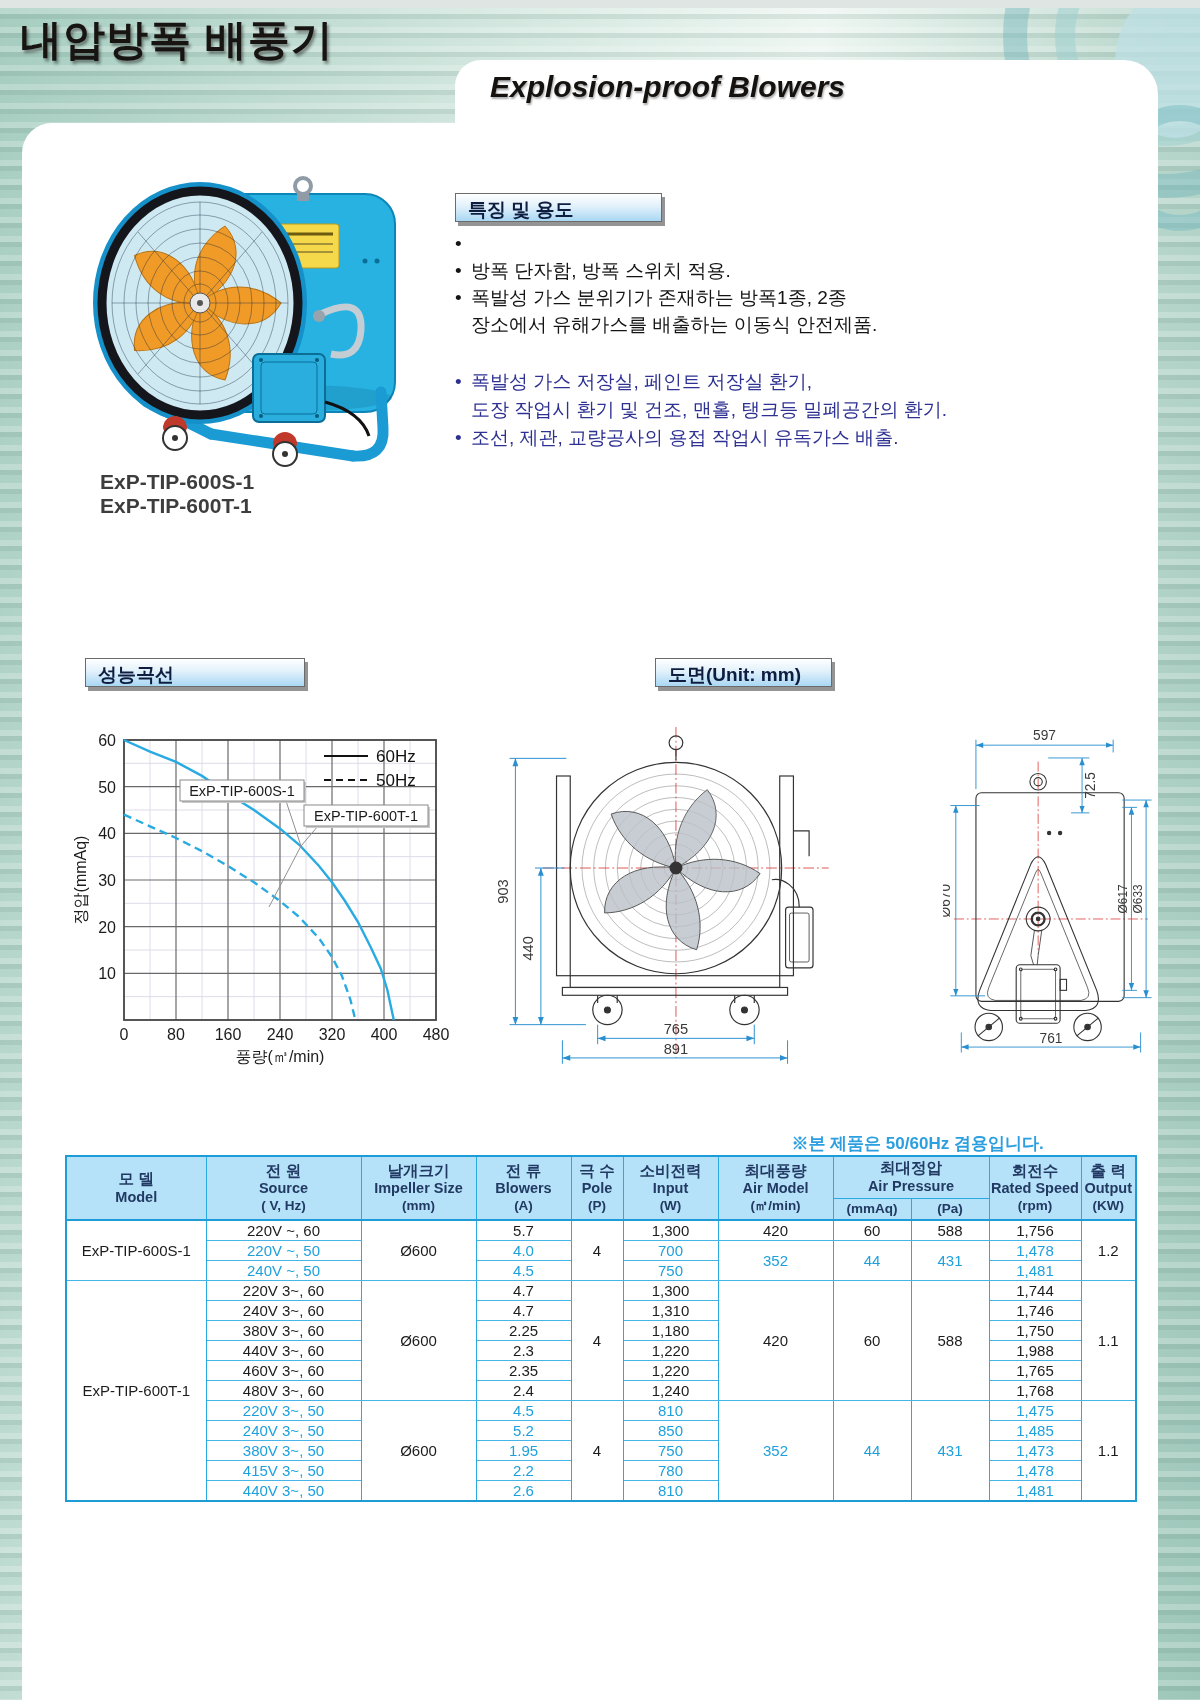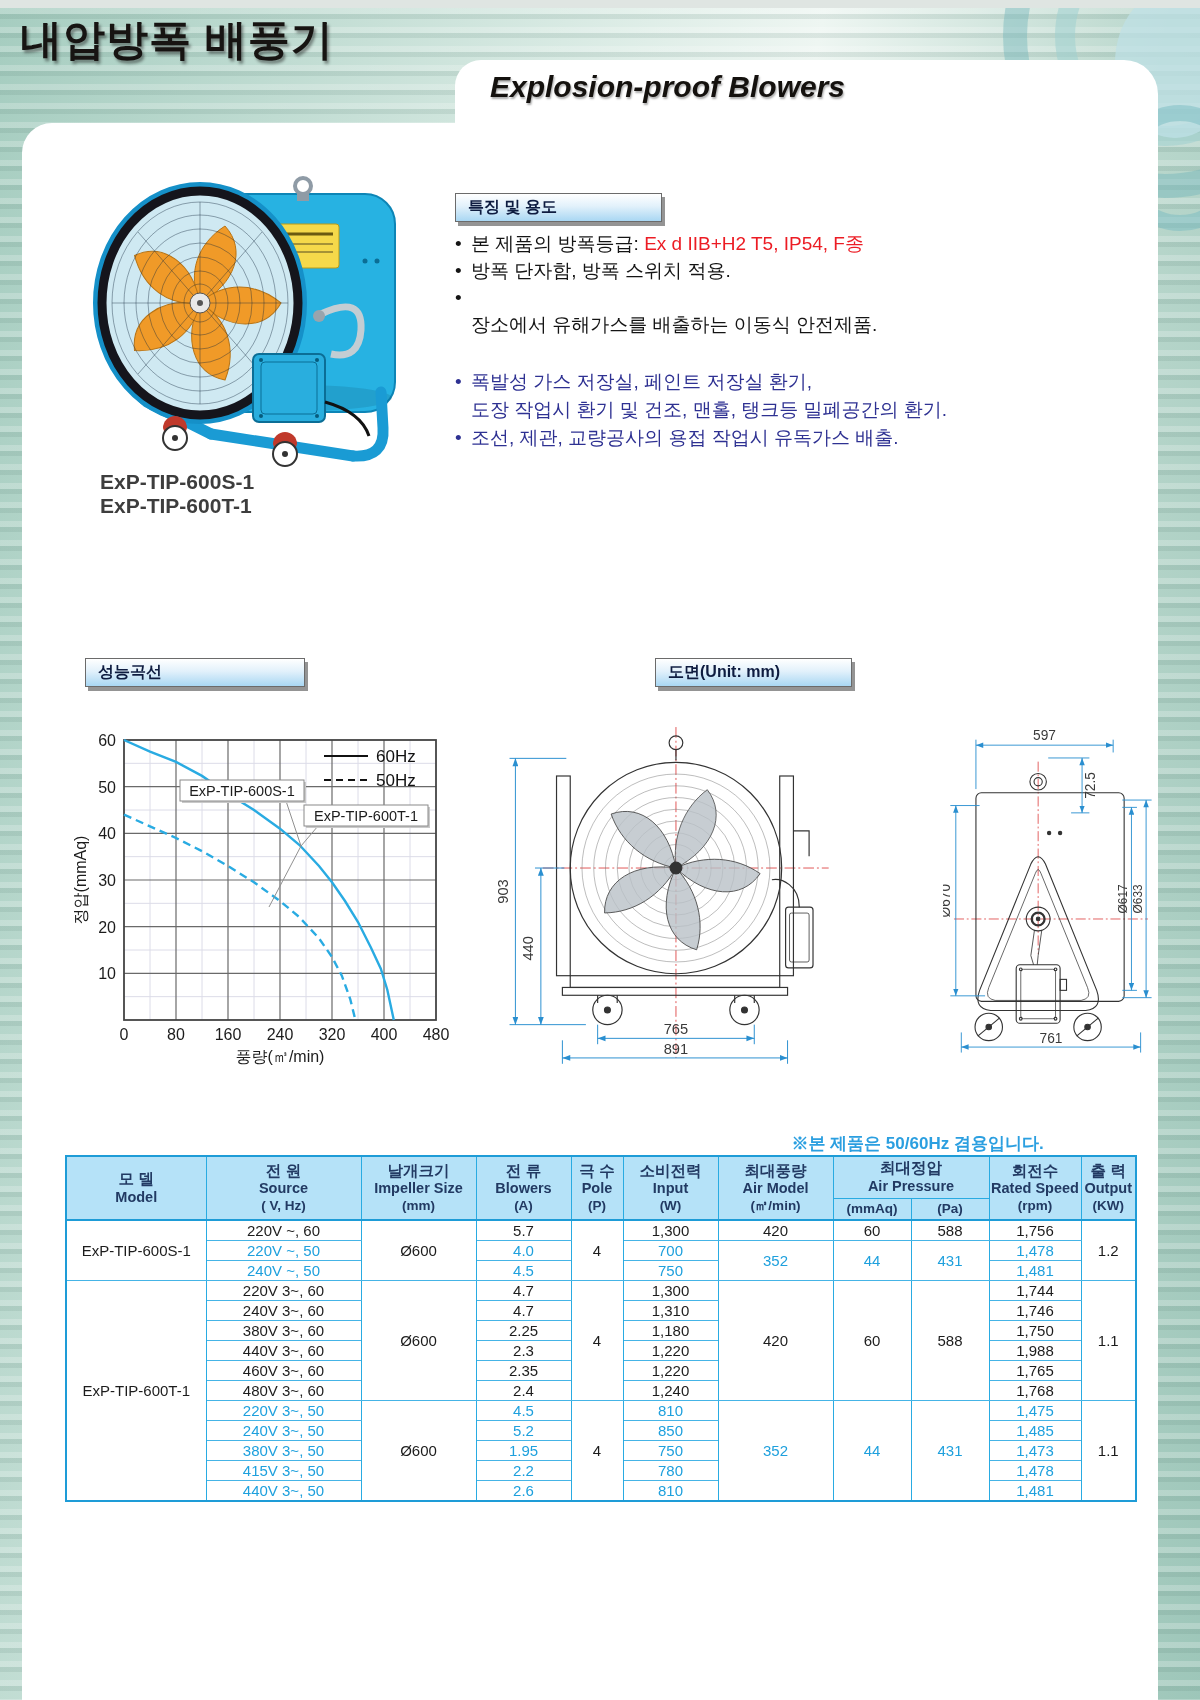--- a/index.html
+++ b/index.html
@@ -14,21 +14,21 @@
   .title-tab{position:absolute;left:455px;top:52px;width:703px;height:63px;background:#ffffff;
     border-radius:26px 34px 0 0;z-index:3;}
   .title-ko{position:absolute;left:20px;top:4px;z-index:4;font-size:42px;font-weight:bold;color:#171412;
     letter-spacing:1px;text-shadow:2px 3px 3px rgba(20,20,20,.45);}
   .title-en{position:absolute;left:490px;top:62px;z-index:4;font-size:30px;font-weight:bold;font-style:italic;
     color:#14110e;text-shadow:1px 2px 2px rgba(20,20,20,.35);}
   .abs{position:absolute;z-index:5;}
   .sec-title{position:absolute;z-index:5;box-sizing:border-box;height:29px;padding:3px 10px 0 12px;
     background:linear-gradient(180deg,#ffffff 0%,#e2f1fb 45%,#a9d7f3 100%);
     border:1px solid #6b6b6b;box-shadow:3px 4px 0 rgba(60,60,60,.55);
-    font-size:16px;font-weight:bold;color:#0e1c40;}
+    font-size:19px;font-weight:bold;color:#0e1c40;}
   .models{font-size:21px;font-weight:bold;color:#3d3d3d;line-height:24px;}
   .feat{font-size:19px;line-height:27px;color:#141414;}
   .feat .row{display:flex;}
   .feat .dot{width:16px;flex:none;}
   .feat .cont{padding-left:16px;}
   .feat .red{color:#ec1c24;}
   .feat-blue{font-size:19px;line-height:28px;color:#2e3192;font-weight:500;}
   .note-top{font-size:17px;font-weight:bold;color:#2b9fe0;text-align:center;width:435px;}
   .note-bottom{font-size:18px;font-weight:bold;color:#ec1c24;}
   
@@ -130,28 +130,28 @@
 
   <div class="abs models" style="left:100px;top:462px;">
     <div>ExP-TIP-600S-1</div>
     <div>ExP-TIP-600T-1</div>
   </div>
 
   <div class="sec-title" style="left:455px;top:185px;width:207px;">특징 및 용도</div>
   <div class="abs feat" style="left:455px;top:222px;width:650px;">
     <div class="row">
       <span class="dot">•</span>
-      <span><span>본 제품의 방폭등급: </span><span class="red">Ex d IIB+H2 T5, IP54, F종</span></span>
     </div>
     <div class="row">
       <span class="dot">•</span>
       <span>방폭 단자함, 방폭 스위치 적용.</span>
     </div>
     <div class="row">
       <span class="dot">•</span>
+      <span>폭발성 가스 분위기가 존재하는 방폭1종, 2종</span>
     </div>
     <div class="cont">장소에서 유해가스를 배출하는 이동식 안전제품.</div>
   </div>
   <div class="abs feat feat-blue" style="left:455px;top:360px;width:660px;">
     <div class="row">
       <span class="dot">•</span>
       <span>폭발성 가스 저장실, 페인트 저장실 환기,</span>
     </div>
     <div class="cont">도장 작업시 환기 및 건조, 맨홀, 탱크등 밀폐공간의 환기.</div>
     <div class="row">
@@ -210,21 +210,21 @@
       <line x1="246" y1="106" x2="229" y2="126" stroke="#909090" stroke-width="1"></line>
       <line x1="229" y1="126" x2="197" y2="187" stroke="#909090" stroke-width="1"></line>
       <rect x="110" y="62" width="124" height="21" fill="#c9c9c9"></rect>
       <rect x="108" y="60" width="124" height="21" fill="#fff" stroke="#8a8a8a"></rect>
       <text x="170" y="75.5" text-anchor="middle" font-size="14.5" fill="#1c1c1c">ExP-TIP-600S-1</text>
       <rect x="234" y="87" width="124" height="21" fill="#c9c9c9"></rect>
       <rect x="232" y="85" width="124" height="21" fill="#fff" stroke="#8a8a8a"></rect>
       <text x="294" y="100.5" text-anchor="middle" font-size="14.5" fill="#1c1c1c">ExP-TIP-600T-1</text>
     </svg>
 
-  <div class="sec-title" style="left:655px;top:650px;width:197px;">도면(Unit: mm)</div>
+  <div class="sec-title" style="left:655px;top:650px;width:177px;">도면(Unit: mm)</div>
 
   <svg class="abs" style="left:488px;top:705px;" width="372" height="358" viewBox="0 0 380 365">
     <defs>
       <marker id="fa-e" markerWidth="9" markerHeight="7" refX="8" refY="3" orient="auto">
           <path d="M0,0 L8,3 L0,6 Z" fill="#2a8fd0"></path>
         </marker>
       <marker id="fa-s" markerWidth="9" markerHeight="7" refX="0" refY="3" orient="auto">
           <path d="M8,0 L0,3 L8,6 Z" fill="#2a8fd0"></path>
         </marker>
     </defs>

